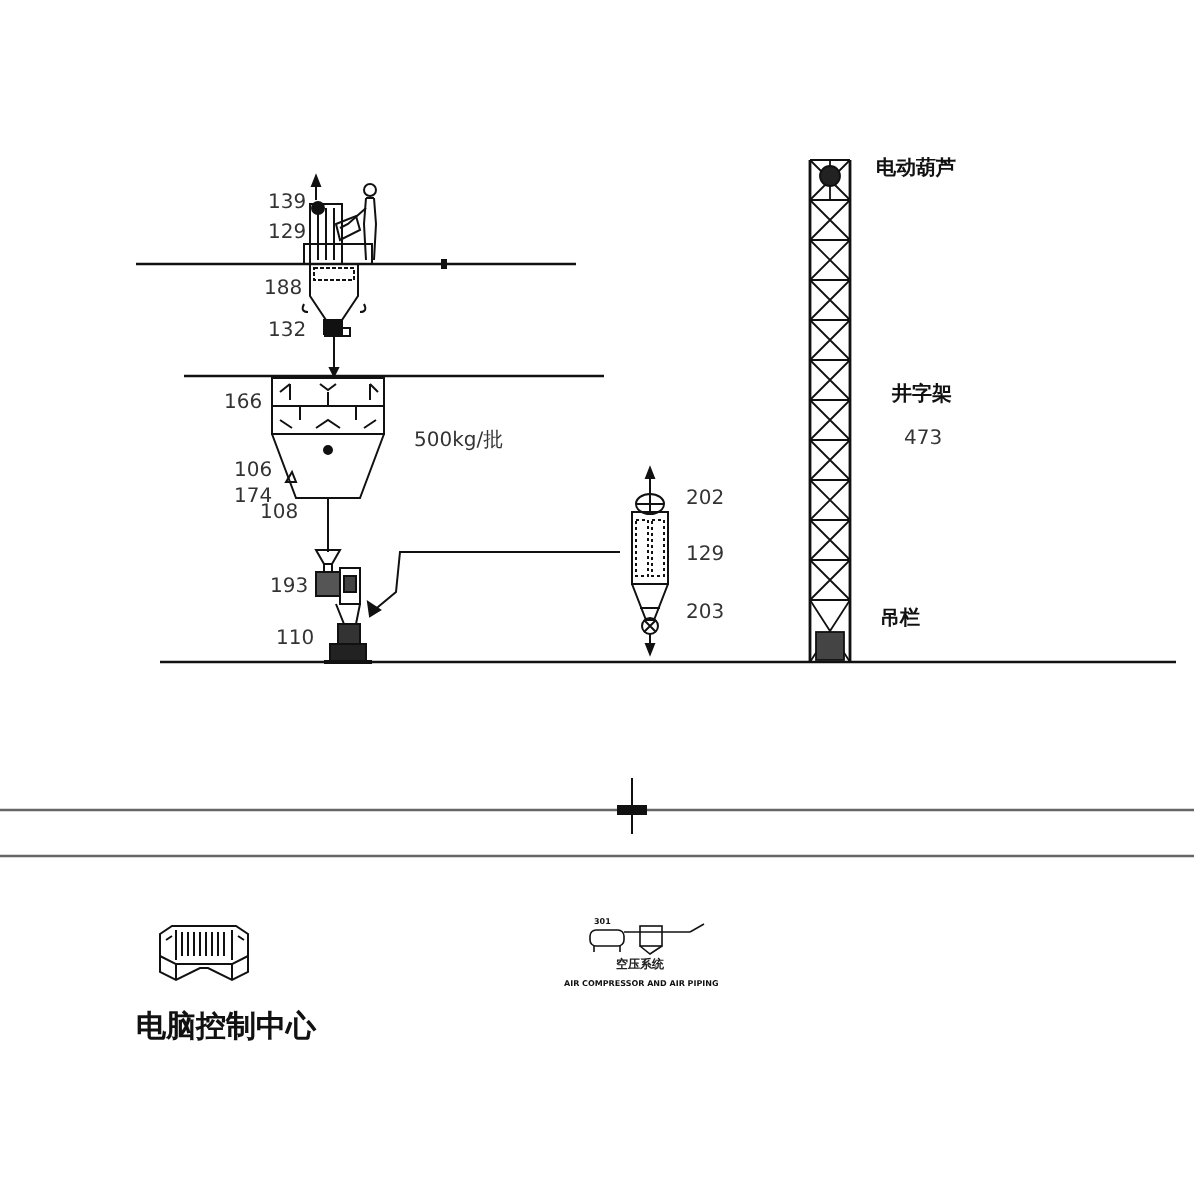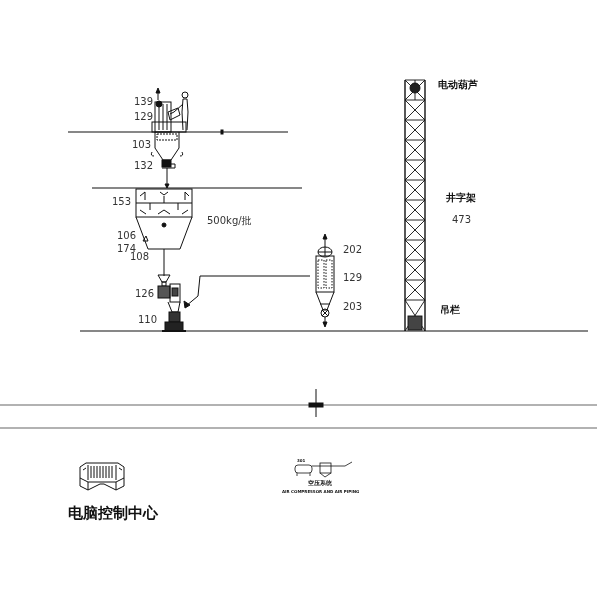--- a/index.html
+++ b/index.html
@@ -151,27 +151,27 @@
       <line x1="310" y1="473" x2="310" y2="476"></line>
     <line x1="312" y1="466" x2="345" y2="466"></line>
     <line x1="345" y1="466" x2="352" y2="462"></line>
     <rect x="320" y="463" width="11" height="10"></rect>
     <path d="M320 473 L325 477 L331 473"></path>
   </g>
 </svg>
 
 <div class="lbl lbl-num" style="left:134px;top:97px">139</div>
 <div class="lbl lbl-num" style="left:134px;top:112px">129</div>
-<div class="lbl lbl-num" style="left:132px;top:140px">103</div>
+<div class="lbl lbl-num" style="left:132px;top:140px">188</div>
 <div class="lbl lbl-num" style="left:134px;top:161px">132</div>
-<div class="lbl lbl-num" style="left:112px;top:197px">153</div>
+<div class="lbl lbl-num" style="left:112px;top:197px">166</div>
 <div class="lbl lbl-num" style="left:117px;top:231px">106</div>
 <div class="lbl lbl-num" style="left:117px;top:244px">174</div>
 <div class="lbl lbl-num" style="left:130px;top:252px">108</div>
-<div class="lbl lbl-num" style="left:135px;top:289px">126</div>
+<div class="lbl lbl-num" style="left:135px;top:289px">193</div>
 <div class="lbl lbl-num" style="left:138px;top:315px">110</div>
 <div class="lbl lbl-num" style="left:207px;top:216px">500kg/批</div>
 
 <div class="lbl lbl-num" style="left:343px;top:245px">202</div>
 <div class="lbl lbl-num" style="left:343px;top:273px">129</div>
 <div class="lbl lbl-num" style="left:343px;top:302px">203</div>
 
 <div class="lbl lbl-cn" style="left:438px;top:80px">电动葫芦</div>
 <div class="lbl lbl-cn" style="left:446px;top:193px">井字架</div>
 <div class="lbl lbl-num" style="left:452px;top:215px">473</div>

